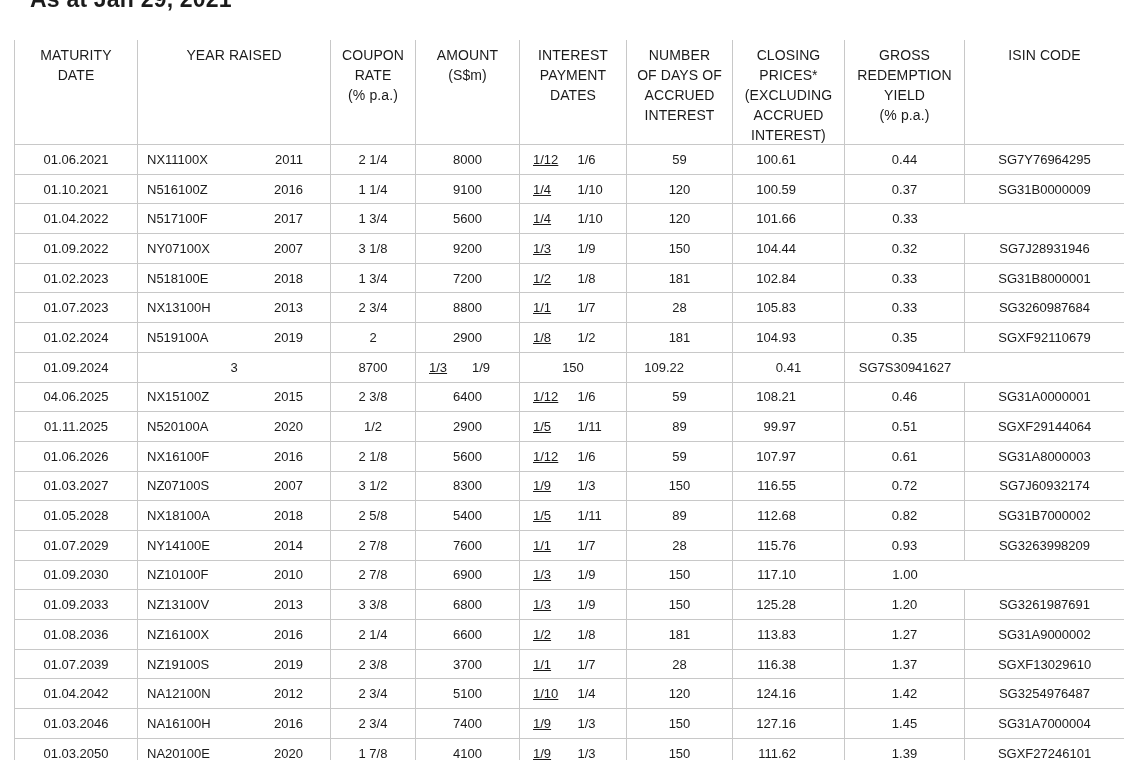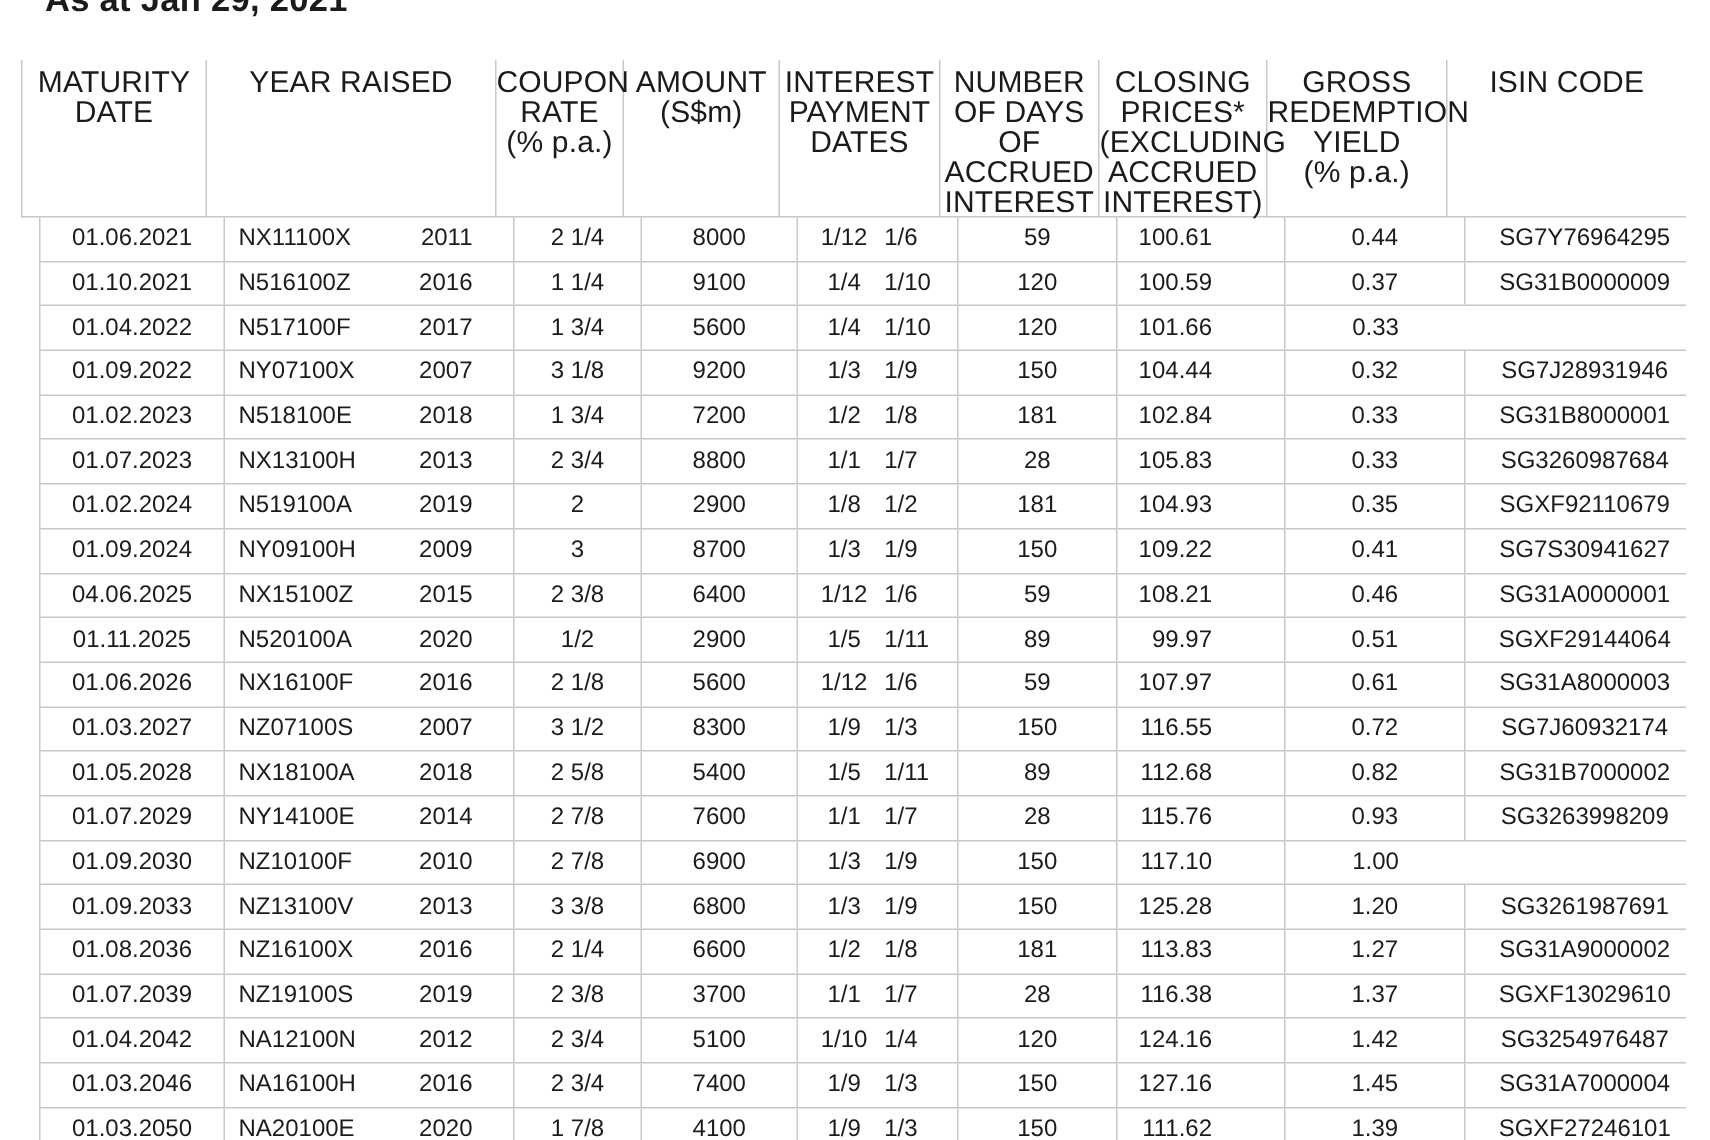--- a/index.html
+++ b/index.html
@@ -19,40 +19,39 @@
     font-size:23px;font-weight:700;letter-spacing:0.2px;white-space:nowrap;
   }
   .table{position:absolute;left:14px;top:40px;width:1110px;}
   .thead{
     display:grid;grid-template-columns:var(--cols);
     height:105px;box-sizing:border-box;border-bottom:1px solid var(--grid);
   }
   .th{
     box-sizing:border-box;border-right:1px solid var(--grid);
     text-align:center;padding-top:5px;
-    font-size:20px;line-height:20px;white-space:pre-line;letter-spacing:0.1px;
+    font-size:14px;line-height:20px;white-space:pre-line;letter-spacing:0.1px;
   }
   .th:first-child{border-left:1px solid var(--grid);}
   .th:last-child{border-right:none;}
   .tr{
     display:grid;grid-template-columns:var(--cols);
     height:29.7px;box-sizing:border-box;border-bottom:1px solid var(--grid);
-    font-size:16px;
-    margin-left:12px;
+    font-size:13px;
   }
   .td{
     box-sizing:border-box;border-right:1px solid var(--grid);
     display:flex;align-items:center;justify-content:center;
     white-space:nowrap;overflow:hidden;
   }
   .td:first-child{border-left:1px solid var(--grid);}
   .td:last-child{border-right:none;}
   .c-year{justify-content:space-between;padding:0 27px 0 9px;}
   .c-ipd{padding:0 13px;gap:9px;}
-  .c-ipd .ipd1{flex:1;text-align:center;}
+  .c-ipd .ipd1{flex:1;text-align:left;text-decoration:underline;}
   .c-ipd .ipd2{flex:1;text-align:left;}
   .c-price{justify-content:flex-end;padding-right:48px;}
 </style>
 </head>
 <body>
 
 <div class="page">
   <div class="title">As at Jan 29, 2021</div>
 
   <div class="table">
@@ -204,24 +203,20 @@
       <span class="ipd2">1/2</span>
     </div>
     <div class="td c-days">181</div>
     <div class="td c-price">104.93</div>
     <div class="td c-yield">0.35</div>
     <div class="td c-isin">SGXF92110679</div>
   </div>
 
   <div class="tr">
     <div class="td c-maturity">01.09.2024</div>
-    <div class="td c-year">
-      <span>NY09100H</span>
-      <span>2009</span>
-    </div>
     <div class="td c-coupon">3</div>
     <div class="td c-amount">8700</div>
     <div class="td c-ipd">
       <span class="ipd1">1/3</span>
       <span class="ipd2">1/9</span>
     </div>
     <div class="td c-days">150</div>
     <div class="td c-price">109.22</div>
     <div class="td c-yield">0.41</div>
     <div class="td c-isin">SG7S30941627</div>

